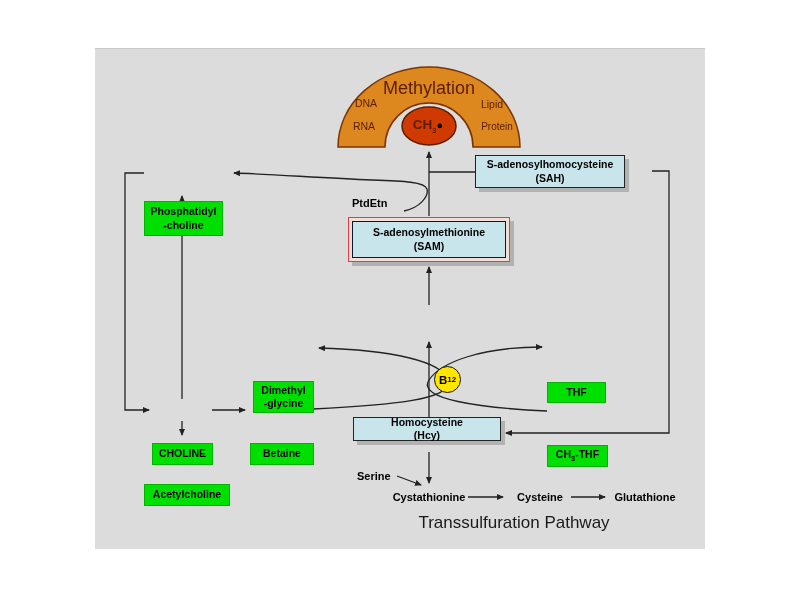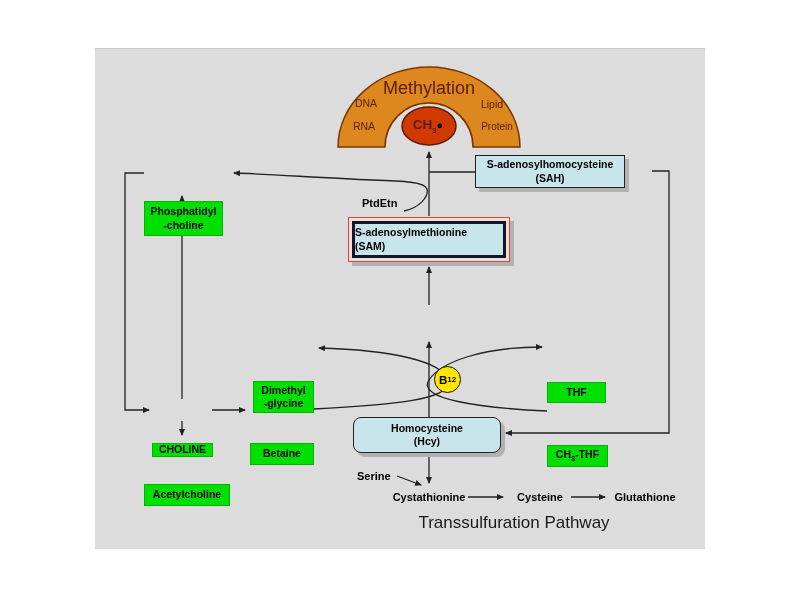--- a/index.html
+++ b/index.html
@@ -15,22 +15,22 @@
 
   .box { position:absolute; box-sizing:border-box; display:flex; flex-direction:column;
          align-items:center; justify-content:center; text-align:center;
          font-weight:bold; color:#000; line-height:1.25; }
   .gbox { background:#00e000; border:1px solid #00b400; font-size:10.5px;margin-top:44px; }
   .bbox { background:#c9e5ec; border:1px solid #222; font-size:10.5px;
           box-shadow:4px 4px 0 #b2b2b2; }
   .sam-outer { position:absolute; box-sizing:border-box; background:#f3ddd6;
           border:1px solid #e04040; padding:3px; box-shadow:4px 4px 0 #b2b2b2; }
   .sam-inner { width:100%; height:100%; box-sizing:border-box; background:#c9e5ec;
-          border:3px solid #0f172a; display:flex; flex-direction:column;
-          align-items:flex-start; justify-content:center; text-align:center;
+          border:1px solid #0f172a; display:flex; flex-direction:column;
+          align-items:center; justify-content:center; text-align:center;
           font-weight:bold; font-size:10.5px; line-height:1.25; }
   .lbl { position:absolute; color:#000; font-weight:bold; font-size:11px; white-space:nowrap; }
   .lbl-c { transform:translateX(-50%); }
   .arch-text { position:absolute; color:#5c1d00; white-space:nowrap; transform:translateX(-50%); }
   .ch3-text { position:absolute; color:#5c1d00; font-weight:bold; font-size:13.5px;
               transform:translateX(-50%); white-space:nowrap; }
   .sub { font-size:7.5px; vertical-align:sub; }
   .b12 { position:absolute; left:434px; top:366px; width:27px; height:27px;
          border-radius:50%; background:#ffe600; border:1.4px solid #111;
          display:flex; align-items:center; justify-content:center;
@@ -90,21 +90,21 @@
     <div>Phosphatidyl</div>
     <div>-choline</div>
   </div>
   <div class="box gbox" style="left:253px; top:337px; width:61px; height:32px;">
     <div>Dimethyl</div>
     <div>-glycine</div>
   </div>
   <div class="box gbox" style="left:250px; top:399px; width:64px; height:22px;">
     <div>Betaine</div>
   </div>
-  <div class="box gbox" style="left:152px; top:399px; width:61px; height:14px;">
+  <div class="box gbox" style="left:152px; top:399px; width:61px; height:22px;">
     <div>CHOLINE</div>
   </div>
   <div class="box gbox" style="left:144px; top:440px; width:86px; height:22px;">
     <div>Acetylcholine</div>
   </div>
   <div class="box gbox" style="left:547px; top:338px; width:59px; height:21px;">
     <div>THF</div>
   </div>
   <div class="box gbox" style="left:547px; top:401px; width:61px; height:22px;">
     <div><span>CH</span><span class="sub">3</span><span>-THF</span></div>
@@ -113,30 +113,30 @@
   <div class="box bbox" style="left:475px; top:155px; width:150px; height:33px;">
     <div>S-adenosylhomocysteine</div>
     <div>(SAH)</div>
   </div>
   <div class="sam-outer" style="left:348px; top:217px; width:162px; height:45px;">
     <div class="sam-inner">
       <div>S-adenosylmethionine</div>
       <div>(SAM)</div>
     </div>
   </div>
-  <div class="box bbox" style="left:353px; top:417px; width:148px; height:36px;border-radius:8px;">
+  <div class="box bbox" style="left:353px; top:417px; width:148px; height:24px;">
     <div>Homocysteine</div>
     <div>(Hcy)</div>
   </div>
 
   <div class="b12">
     <span>B</span>
       <span class="sub" style="font-size:8px;">12</span>
   </div>
 
-  <div class="lbl" style="left:362px; top:197px;">PtdEtn</div>
+  <div class="lbl" style="left:352px; top:197px;">PtdEtn</div>
   <div class="lbl" style="left:357px; top:470px;">Serine</div>
   <div class="lbl lbl-c" style="left:429px; top:491px;">Cystathionine</div>
   <div class="lbl lbl-c" style="left:540px; top:491px;">Cysteine</div>
   <div class="lbl lbl-c" style="left:645px; top:491px;">Glutathione</div>
   <div class="title" style="left:514px; top:513px;">Transsulfuration Pathway</div>
 
 </div>
 
 </body></html>

